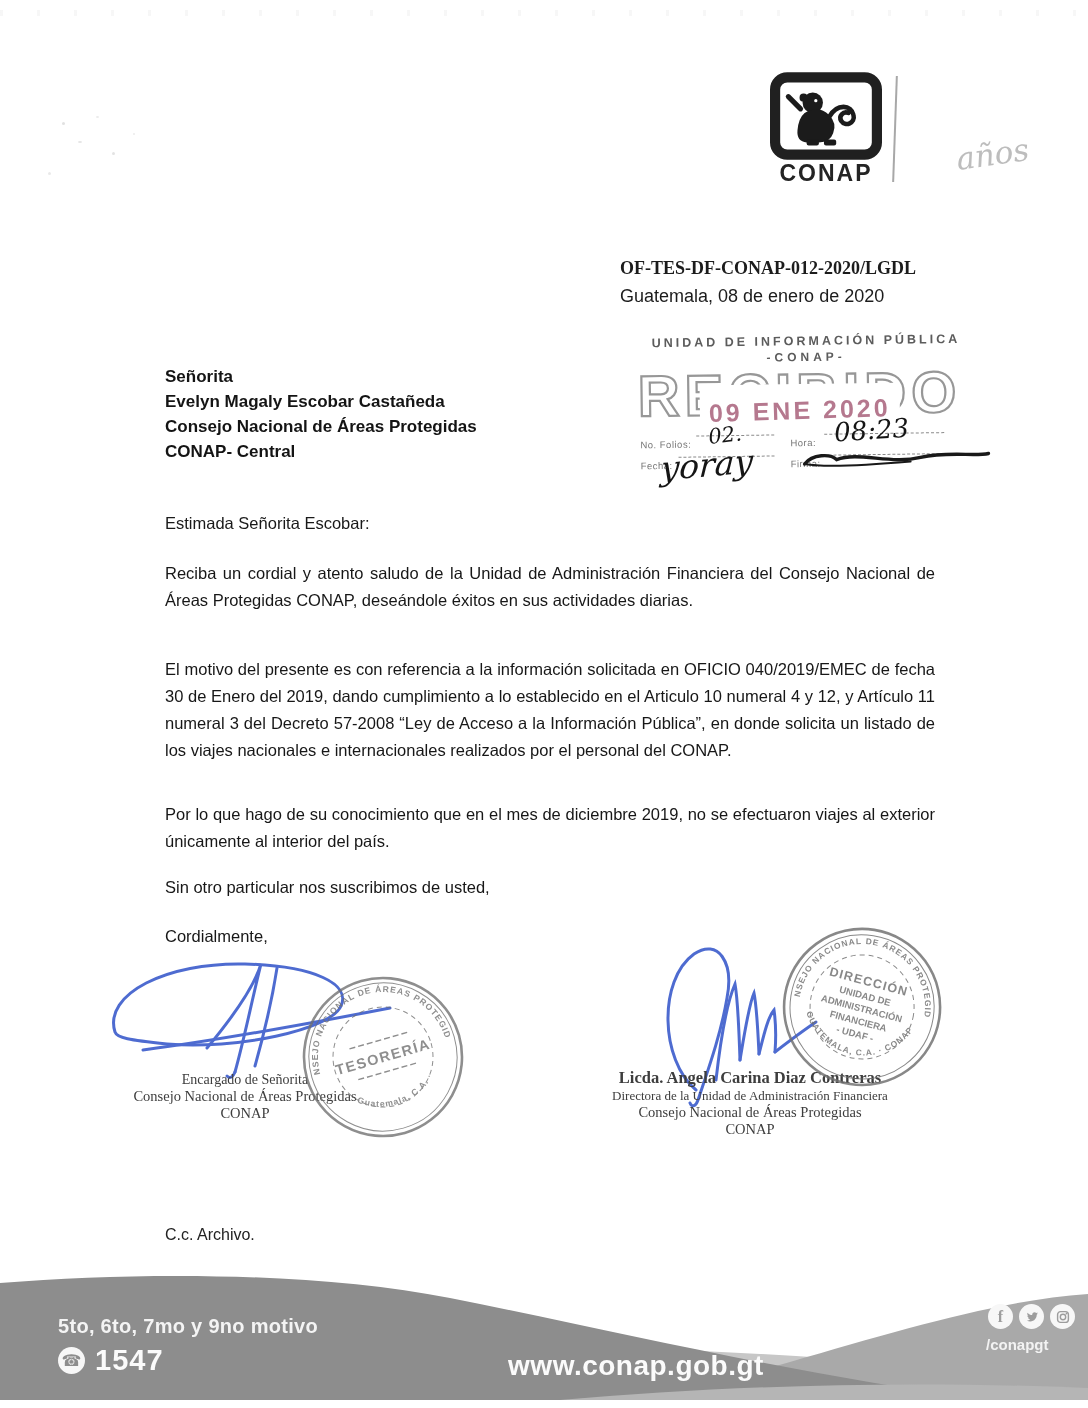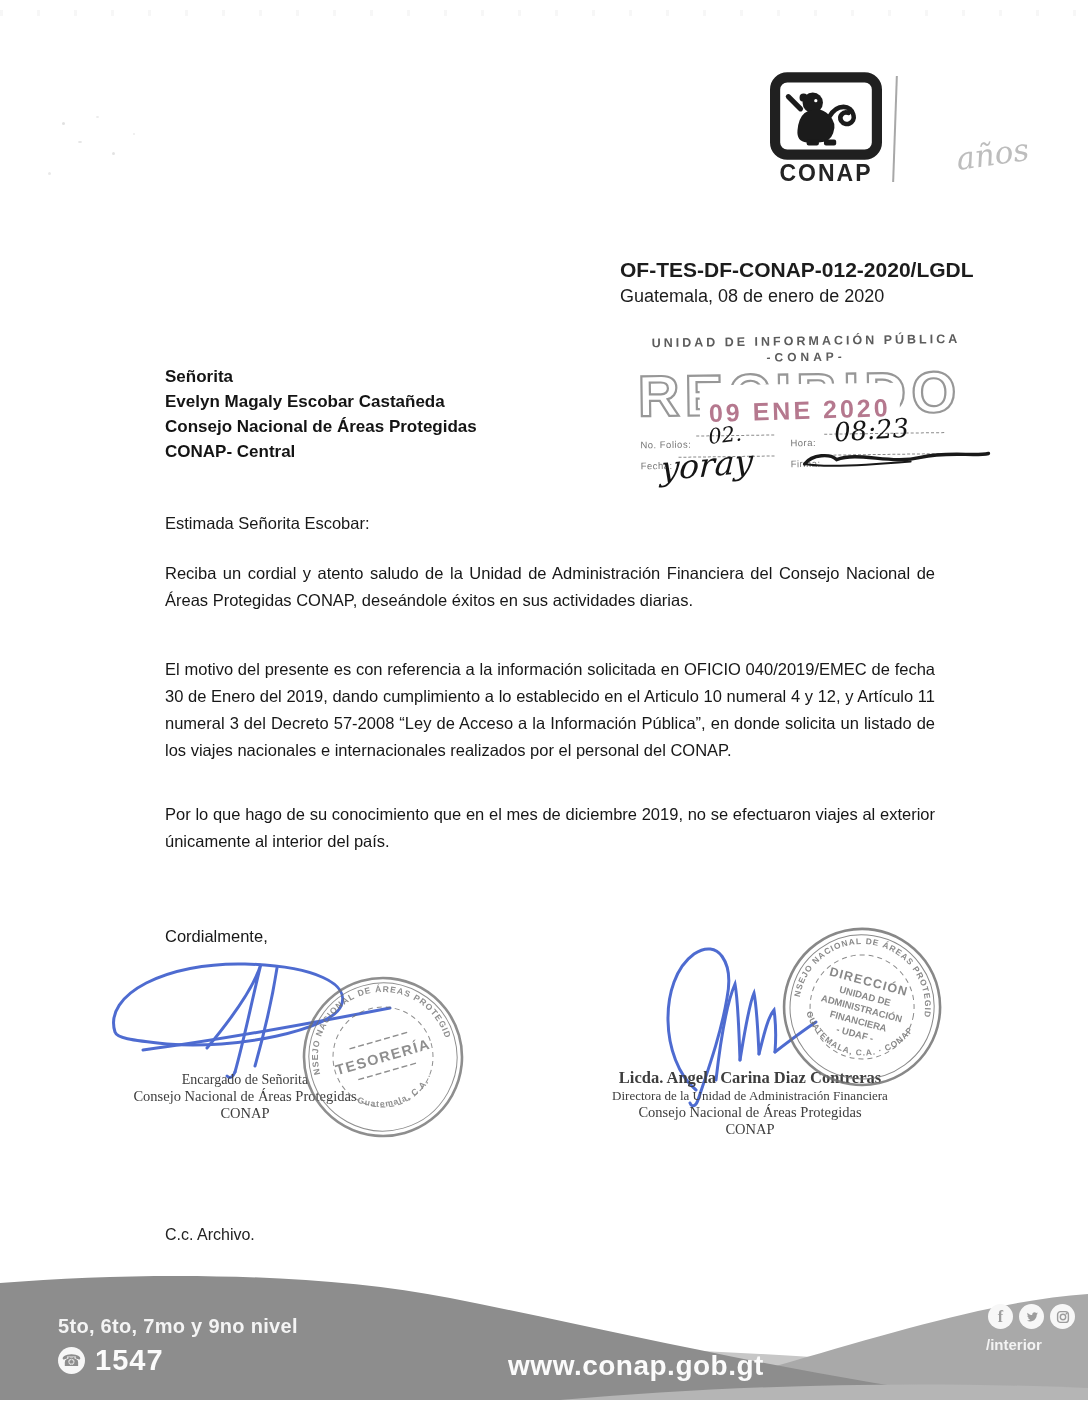--- a/index.html
+++ b/index.html
@@ -3,21 +3,21 @@
 <meta charset="utf-8">
 <style>
   html,body{margin:0;padding:0;background:#fff;}
   .page{position:relative;width:1088px;height:1408px;background:#ffffff;overflow:hidden;
         font-family:"Liberation Sans",sans-serif;color:#1a1a1a;}
   .abs{position:absolute;}
   
   .logo-word{font-weight:800;font-size:23px;letter-spacing:2px;color:#242424;text-align:center;width:112px;}
   .anniv-30{font-size:92px;font-weight:800;color:#9a9a9a;line-height:1;}
   .anniv-anos{font-family:"DejaVu Serif",serif;font-style:italic;font-size:31px;color:#bdbdbd;transform:rotate(-8deg);}
-  .ref-line{font-weight:700;font-size:21px;color:#1c1c1c;}
+  .ref-line{font-weight:700;font-size:18px;color:#1c1c1c;font-family:Liberation Serif, serif;}
   .date-line{font-size:18px;color:#1c1c1c;}
   
   .stamp{color:#6f6f6f;transform:rotate(-0.8deg);}
   .stamp-l1{font-size:12.5px;font-weight:700;letter-spacing:3px;text-align:center;color:#5c5c5c;}
   .stamp-l2{font-size:12px;font-weight:700;letter-spacing:4px;text-align:center;color:#5c5c5c;margin-top:2px;}
   .recibido{font-size:58px;font-weight:800;letter-spacing:5px;color:transparent;
             -webkit-text-stroke:2.2px #868686;white-space:nowrap;opacity:.85;}
   .datebox{background:#ffffff;display:flex;align-items:center;justify-content:center;}
   .datebox span{font-size:25px;font-weight:700;letter-spacing:3px;color:#b5788e;transform:rotate(-1deg);}
   .stamp-label{font-size:9.5px;color:#777;letter-spacing:.5px;}
@@ -107,20 +107,21 @@
     <div>Señorita</div>
     <div>Evelyn Magaly Escobar Castañeda</div>
     <div>Consejo Nacional de Áreas Protegidas</div>
     <div>CONAP- Central</div>
   </div>
 
   <div class="abs salut" style="left:165px;top:514px">Estimada Señorita Escobar:</div>
   <div class="abs par" style="left:165px;top:560px">Reciba un cordial y atento saludo de la Unidad de Administración Financiera del Consejo Nacional de Áreas Protegidas CONAP, deseándole éxitos en sus actividades diarias.</div>
   <div class="abs par" style="left:165px;top:656px">El motivo del presente es con referencia a la información solicitada en OFICIO 040/2019/EMEC de fecha 30 de Enero del 2019, dando cumplimiento a lo establecido en el Articulo 10 numeral 4 y 12,  y Artículo 11 numeral 3 del Decreto 57-2008 “Ley de Acceso a la Información Pública”, en donde solicita un listado de los viajes nacionales e internacionales realizados por el personal del CONAP.</div>
   <div class="abs par" style="left:165px;top:801px">Por lo que hago de su conocimiento que en el mes de diciembre 2019, no se efectuaron viajes al exterior únicamente al interior del país.</div>
+  <div class="abs par" style="left:165px;top:874px">Sin otro particular nos suscribimos de usted,</div>
   <div class="abs par" style="left:165px;top:923px">Cordialmente,</div>
 
   <svg class="abs" style="left:85px;top:952px" width="330" height="130" viewBox="0 0 330 130">
     <g fill="none" stroke="#3b5ccc" stroke-width="3" stroke-linecap="round" opacity=".9">
       <path d="M30,80 C18,42 82,10 160,12 C230,14 266,32 256,54 C246,78 150,98 82,92 C44,88 32,86 30,80"></path>
       <path d="M122,96 C152,60 170,32 176,12 C166,52 160,84 150,120"></path>
       <path d="M192,16 C187,48 179,82 170,114"></path>
       <path d="M58,98 C120,90 222,72 305,56"></path>
       <path d="M150,120 C148,125 145,127 142,124"></path>
     </g>
@@ -192,21 +193,21 @@
   </svg>
 
   <div class="abs" style="left:165px;top:1226px;font-size:16px;color:#222">C.c. Archivo.</div>
 
   <svg class="abs" style="left:0;top:1270px" width="1088" height="130" viewBox="0 0 1088 130" preserveAspectRatio="none">
     <path d="M0,130 L0,112 C240,84 520,70 760,84 C880,91 990,100 1088,112 L1088,130 Z" fill="#c7c7c7"></path>
     <path d="M1088,130 L1088,24 C1000,30 900,60 790,92 C720,112 660,124 620,130 Z" fill="#a9a9a9"></path>
     <path d="M0,130 L0,13 C150,1 320,3 450,28 C620,62 800,106 990,130 Z" fill="#8d8d8d"></path>
     <path d="M560,130 C720,116 900,110 1088,118 L1088,130 Z" fill="#b5b5b5"></path>
   </svg>
-  <div class="abs foot-addr" style="left:58px;top:1315px">5to, 6to, 7mo y 9no nivel</div>
+  <div class="abs foot-addr" style="left:58px;top:1315px">5to, 6to, 7mo y 9no motivo</div>
   <div class="abs" style="left:58px;top:1344px;display:flex;align-items:center;gap:10px">
     <div class="phone-badge">☎</div>
     <div class="foot-phone">1547</div>
   </div>
   <div class="abs foot-web" style="left:466px;top:1350px">www.conap.gob.gt</div>
   <div class="abs" style="left:988px;top:1304px;display:flex;gap:6px">
     <div class="soc">
         <span class="fglyph">f</span>
       </div>
     <div class="soc">
@@ -215,15 +216,15 @@
         </svg>
     </div>
     <div class="soc">
       <svg width="14" height="14" viewBox="0 0 14 14">
           <rect x="1.6" y="1.6" width="10.8" height="10.8" rx="3" fill="none" stroke="#9d9d9d" stroke-width="1.4"></rect>
           <circle cx="7" cy="7" r="2.7" fill="none" stroke="#9d9d9d" stroke-width="1.4"></circle>
           <circle cx="10.5" cy="3.5" r="0.9" fill="#9d9d9d"></circle>
         </svg>
     </div>
   </div>
-  <div class="abs handle" style="left:986px;top:1336px">/interior</div>
+  <div class="abs handle" style="left:986px;top:1336px">/conapgt</div>
 
 </div>
 
 </body></html>

